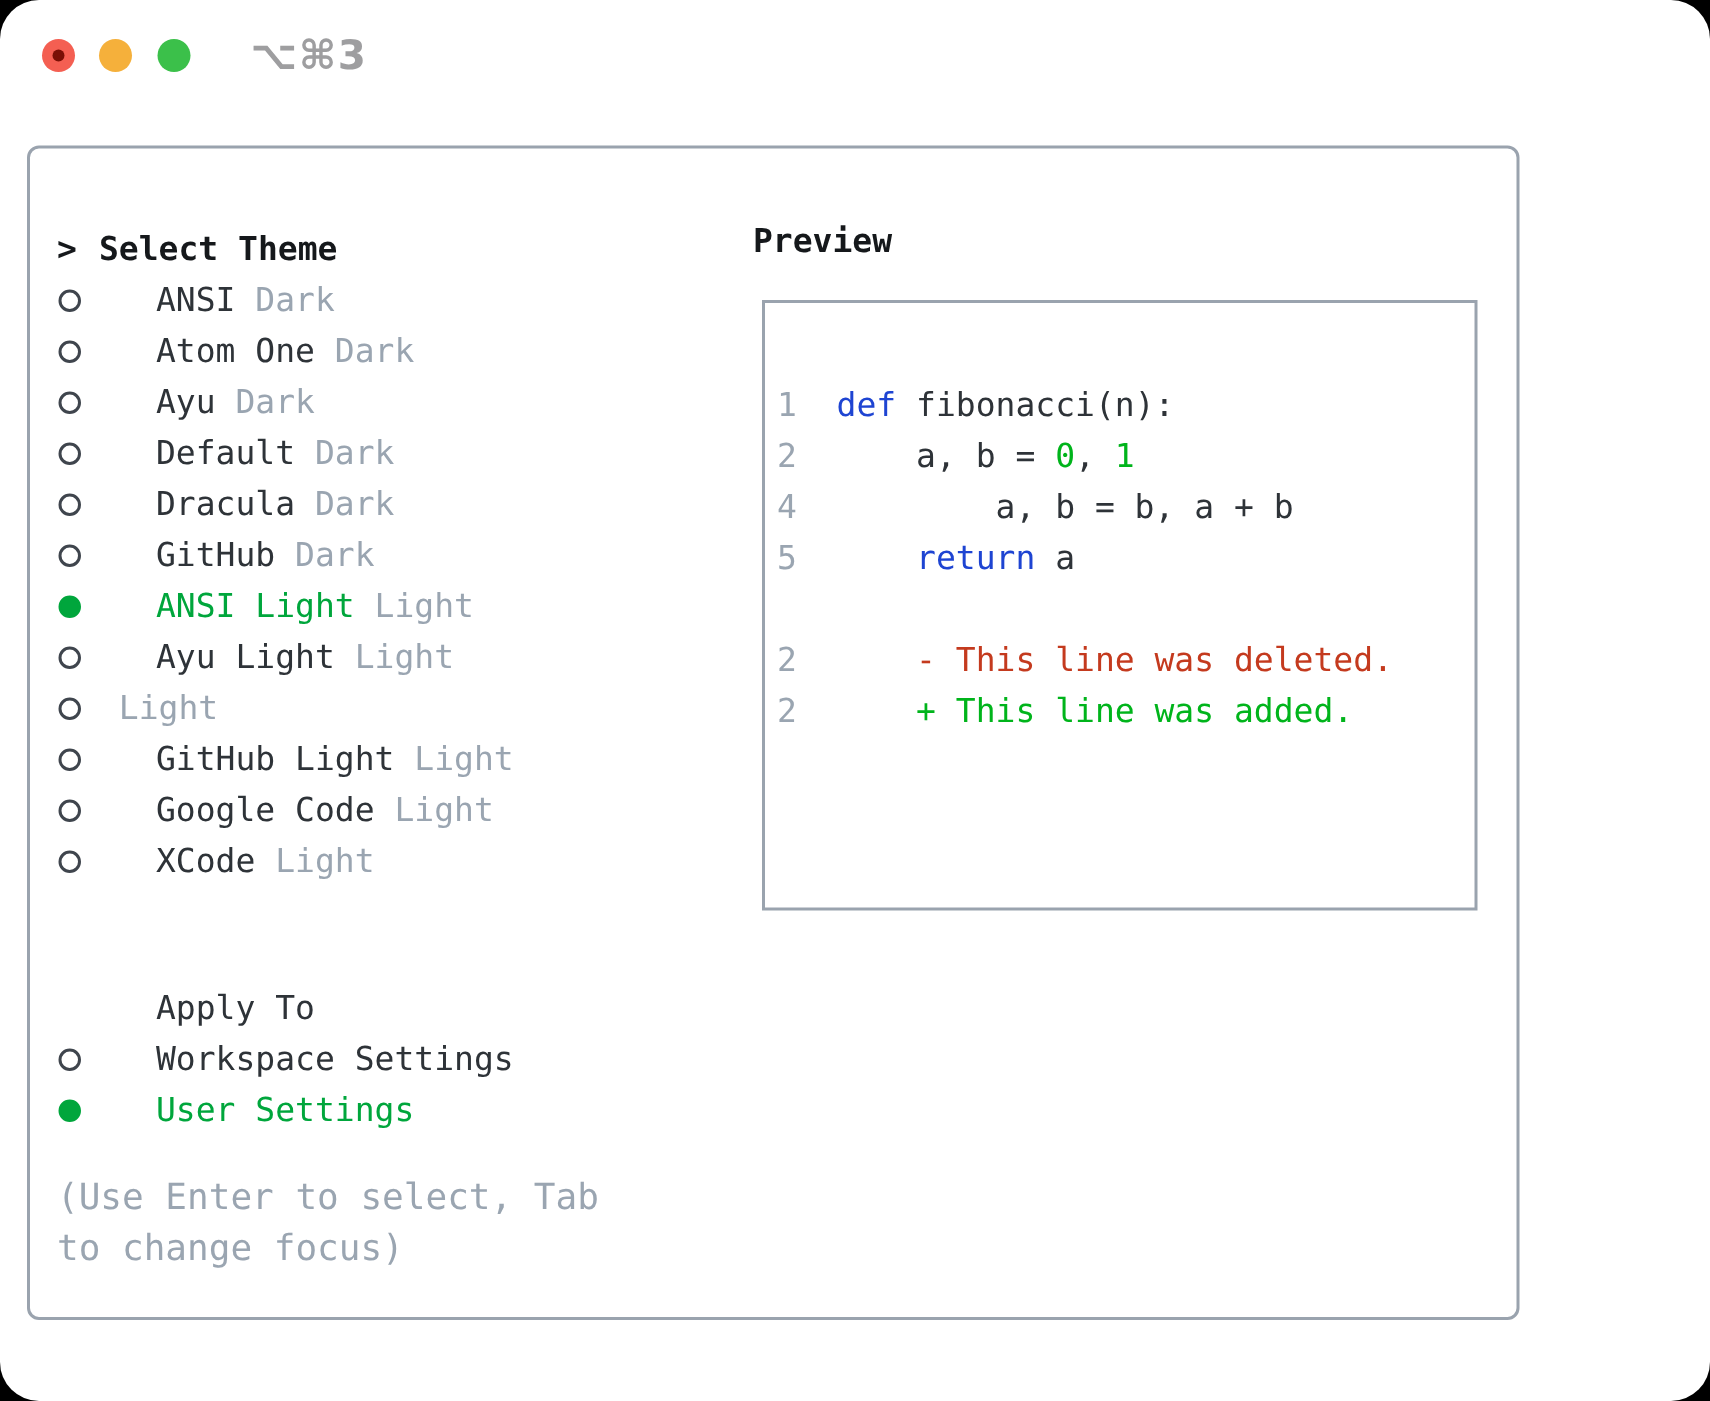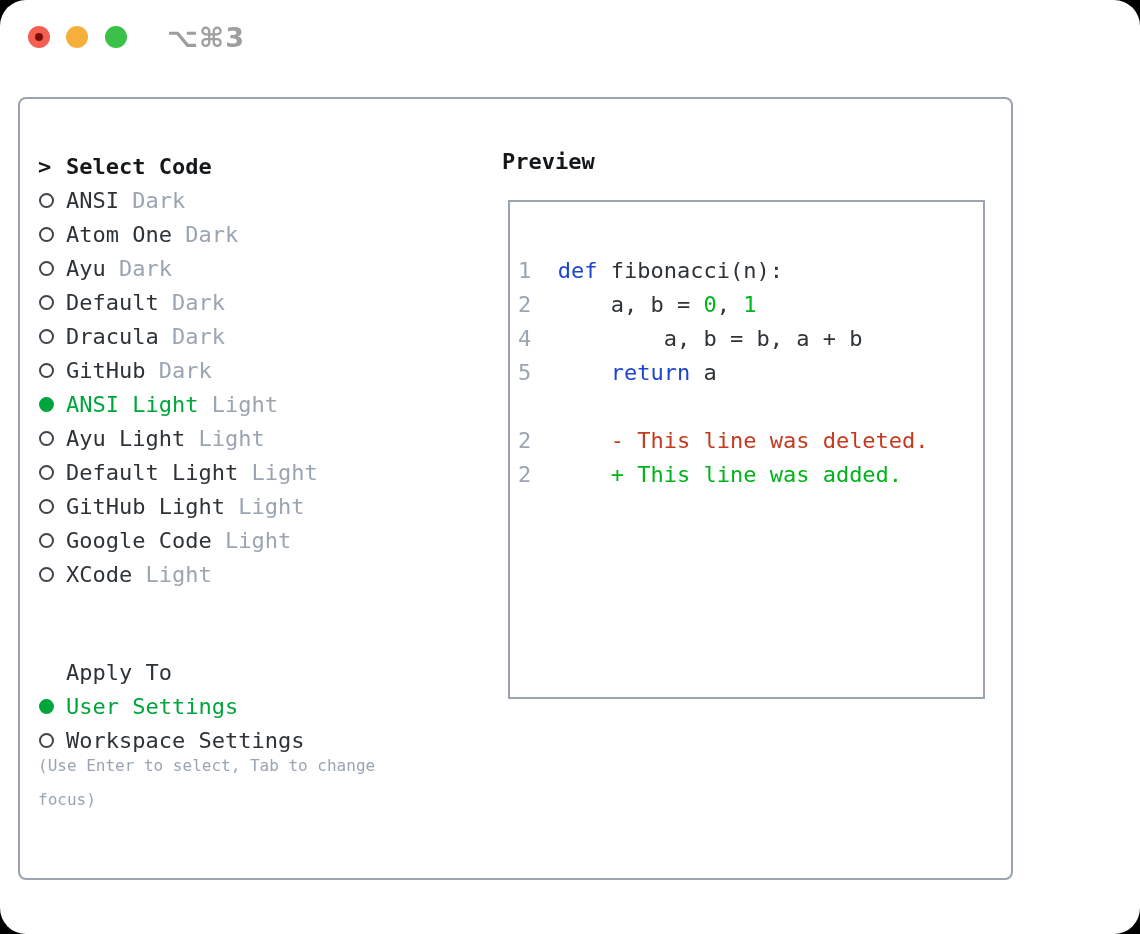--- a/index.html
+++ b/index.html
@@ -26,31 +26,31 @@
   
   .panel{position:absolute;left:18px;top:97px;width:995px;height:783px;
     border:2px solid var(--border);border-radius:8px;background:#fff;}
 
   .row{display:flex;align-items:center;height:34px;font-size:22px;white-space:pre;color:var(--fg);}
   .cell{display:inline-flex;align-items:center;width:28px;flex:0 0 28px;}
   .radio{width:15px;height:15px;border-radius:50%;border:2px solid #3f454d;margin-left:1px;}
   .radio.sel{background:var(--green);border-color:var(--green);}
   .prompt{font-weight:bold;color:var(--heading);font-size:22px;}
   .head-label{font-weight:bold;color:var(--heading);}
-  .name{color:var(--fg);}
+  .name{color:var(--fg);margin-left:38px;}
   .name.sel{color:var(--green);}
   .tag{color:var(--muted);}
 
   .theme-list{position:absolute;left:18px;top:50px;}
   .apply-block{position:absolute;left:18px;top:556px;}
-  .hint{position:absolute;left:18px;top:650px;width:400px;font-size:16px;line-height:34px;color:var(--muted);}
+  .hint{position:absolute;left:18px;top:682px;width:400px;font-size:24px;line-height:34px;color:var(--muted);}
 
   .preview-heading{position:absolute;left:482px;top:48px;font-size:22px;line-height:30px;
     font-weight:bold;color:var(--heading);}
-  .preview-box{position:absolute;left:488px;top:101px;width:477px;height:499px;
+  .preview-box{position:absolute;left:488px;top:101px;width:477px;height:407px;
     border:2px solid var(--border);background:#fff;padding:52px 0 0 8px;overflow:hidden;}
   .code-line{height:34px;font-size:22px;line-height:34px;white-space:pre;}
   .gutter{display:inline-block;width:3ch;color:var(--muted);}
   .c-fg{color:var(--fg);} .c-blue{color:var(--blue);} .c-cyan{color:var(--cyan);}
   .c-green{color:var(--green2);} .c-red{color:var(--red);} .c-muted{color:var(--muted);}
 </style>
 </head>
 <body>
 
 <div class="window">
@@ -61,45 +61,45 @@
       </div>
     <div class="traffic yellow"></div>
     <div class="traffic green"></div>
     <div class="win-title">⌥⌘3</div>
   </div>
 
   <div class="panel">
 
     <div class="theme-list">
       <div class="row">
-        <span class="cell prompt">&gt;</span><span class="head-label">Select Code</span>
+        <span class="cell prompt">&gt;</span><span class="head-label">Select Theme</span>
       </div>
       <div id="theme-items">
           <div class="row"><span class="cell"><span class="radio"></span></span><span class="name">ANSI</span><span class="tag"> Dark</span></div>
           <div class="row"><span class="cell"><span class="radio"></span></span><span class="name">Atom One</span><span class="tag"> Dark</span></div>
           <div class="row"><span class="cell"><span class="radio"></span></span><span class="name">Ayu</span><span class="tag"> Dark</span></div>
           <div class="row"><span class="cell"><span class="radio"></span></span><span class="name">Default</span><span class="tag"> Dark</span></div>
           <div class="row"><span class="cell"><span class="radio"></span></span><span class="name">Dracula</span><span class="tag"> Dark</span></div>
           <div class="row"><span class="cell"><span class="radio"></span></span><span class="name">GitHub</span><span class="tag"> Dark</span></div>
           <div class="row"><span class="cell"><span class="radio sel"></span></span><span class="name sel">ANSI Light</span><span class="tag"> Light</span></div>
           <div class="row"><span class="cell"><span class="radio"></span></span><span class="name">Ayu Light</span><span class="tag"> Light</span></div>
-          <div class="row"><span class="cell"><span class="radio"></span></span><span class="name">Default Light</span><span class="tag"> Light</span></div>
+          <div class="row"><span class="cell"><span class="radio"></span></span><span class="tag"> Light</span></div>
           <div class="row"><span class="cell"><span class="radio"></span></span><span class="name">GitHub Light</span><span class="tag"> Light</span></div>
           <div class="row"><span class="cell"><span class="radio"></span></span><span class="name">Google Code</span><span class="tag"> Light</span></div>
           <div class="row"><span class="cell"><span class="radio"></span></span><span class="name">XCode</span><span class="tag"> Light</span></div>
         </div>
     </div>
 
     <div class="apply-block">
       <div class="row">
         <span class="cell"></span><span class="name">Apply To</span>
       </div>
       <div id="apply-items">
+          <div class="row"><span class="cell"><span class="radio"></span></span><span class="name">Workspace Settings</span></div>
           <div class="row"><span class="cell"><span class="radio sel"></span></span><span class="name sel">User Settings</span></div>
-          <div class="row"><span class="cell"><span class="radio"></span></span><span class="name">Workspace Settings</span></div>
         </div>
     </div>
 
     <div class="hint">(Use Enter to select, Tab to change focus)</div>
 
     <div class="preview-heading">Preview</div>
 
     <div class="preview-box">
       <div id="code-lines">
           <div class="code-line"><span class="gutter">1</span><span class="c-blue">def</span><span class="c-fg"> fibonacci(n):</span></div>

